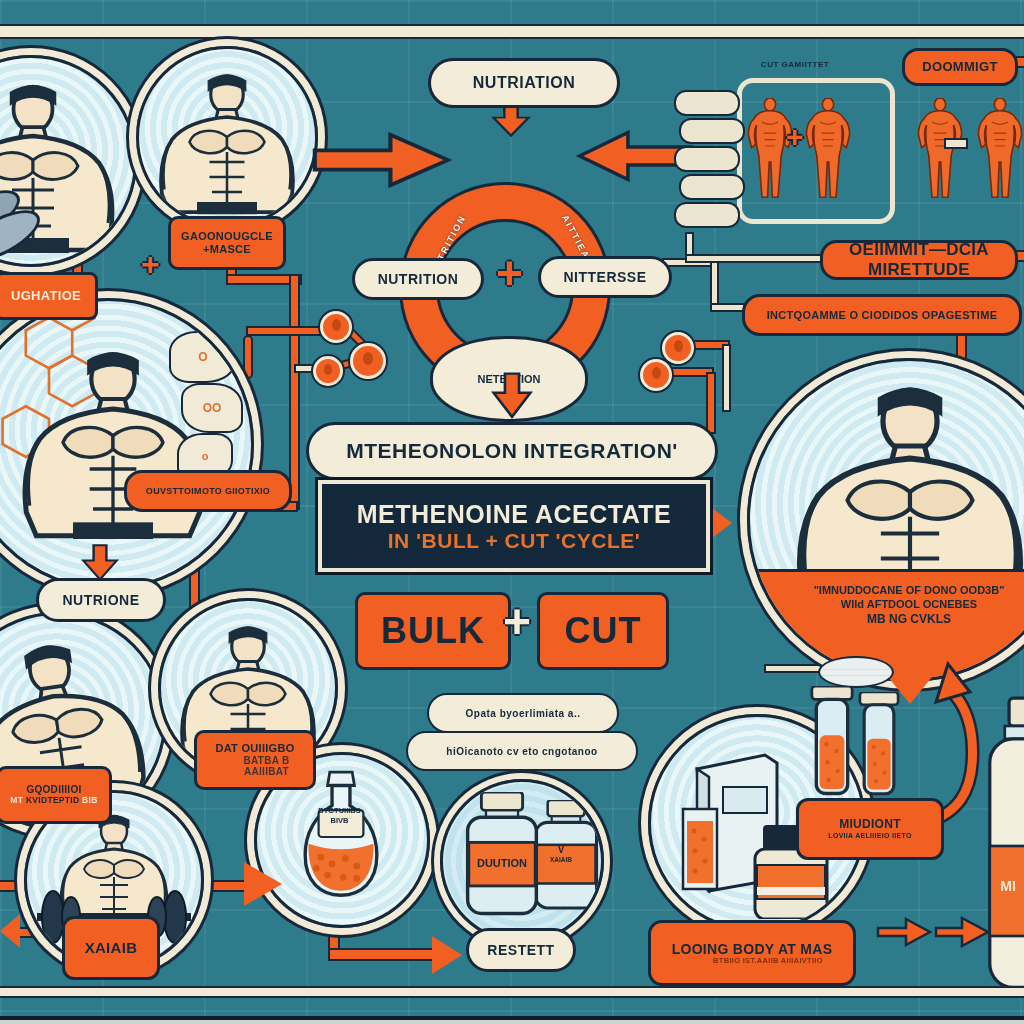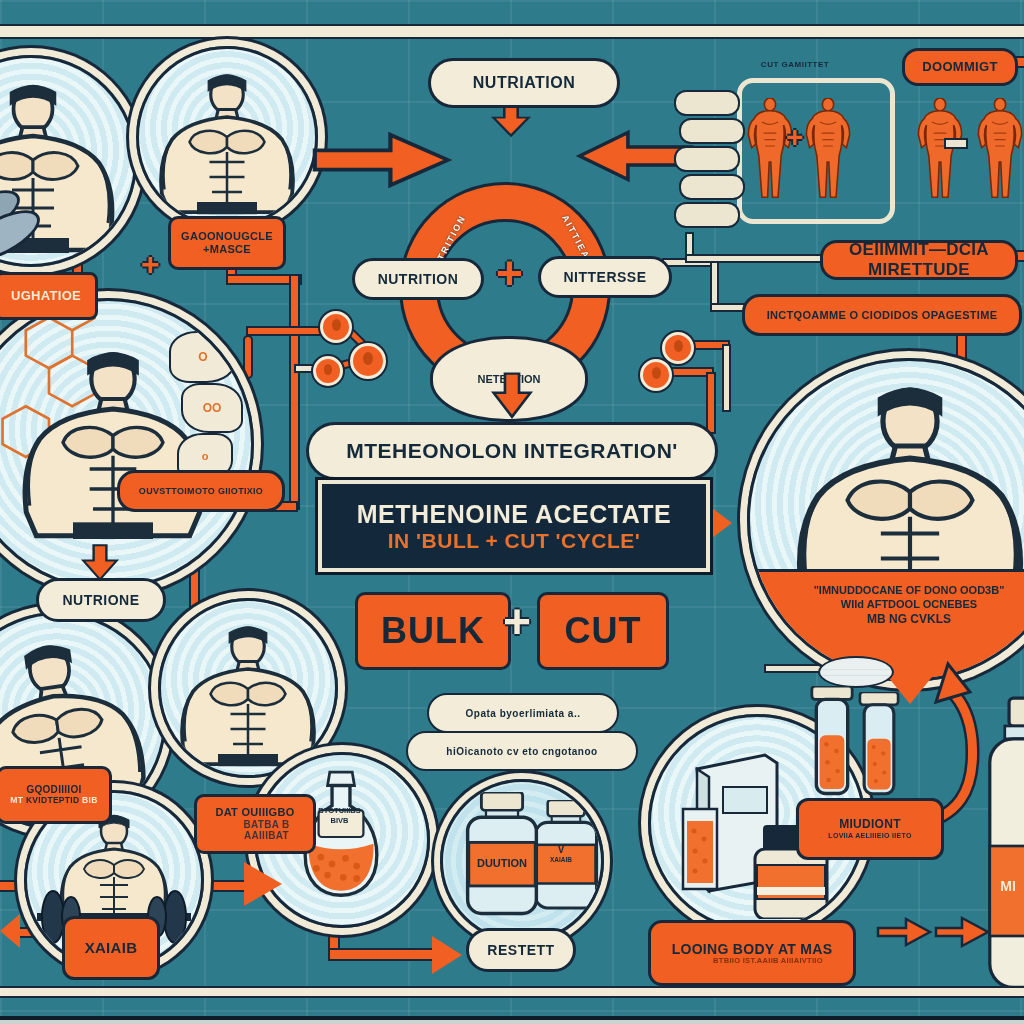--- a/index.html
+++ b/index.html
@@ -248,21 +248,21 @@
     <div class="abs" style="left:204px;top:30px;width:64px;height:48px;background:#f0ead6;border:2.5px solid #16283a;border-radius:40% 20% 45% 30%;display:flex;align-items:center;justify-content:center;color:#e0722e;font-weight:900;font-size:12px;">
         <span>O</span>
       </div>
     <div class="abs" style="left:216px;top:82px;width:58px;height:46px;background:#f0ead6;border:2.5px solid #16283a;border-radius:30% 45% 25% 45%;display:flex;align-items:center;justify-content:center;color:#e0722e;font-weight:900;font-size:12px;">
         <span>OO</span>
       </div>
     <div class="abs" style="left:212px;top:132px;width:52px;height:42px;background:#f0ead6;border:2.5px solid #16283a;border-radius:45% 30% 40% 25%;display:flex;align-items:center;justify-content:center;color:#e0722e;font-weight:900;font-size:11px;">
         <span>o</span>
       </div>
   </div>
-  <div class="abs obox" style="left:117px;top:470px;width:162px;height:36px;border-radius:18px;font-size:9px;">OUVSTTOIMOTO GIIOTIXIO</div>
+  <div class="abs obox" style="left:124px;top:470px;width:162px;height:36px;border-radius:18px;font-size:9px;">OUVSTTOIMOTO GIIOTIXIO</div>
   <svg class="abs arrow" style="left:80px;top:544px;width:40px;height:38px;" viewBox="0 0 50 60" preserveAspectRatio="none">
     <path d="M17 2 H33 V26 H46 L25 56 L4 26 H17 Z" fill="#f15f22" stroke="#16283a" stroke-width="3"></path>
     </svg>
   <div class="abs pill" style="left:36px;top:578px;width:124px;height:38px;font-size:14px;">NUTRIONE</div>
 
   <div class="abs disc" style="left:747px;top:358px;width:318px;height:318px;">
     <svg class="abs" style="left:30px;top:10px;width:260px;height:250px;" viewBox="0 0 120 120">
         <use href="#sym-torso"></use>
       </svg>
     <div class="abs" style="left:5px;top:208px;width:308px;height:110px;background:#f15f22;border-top:3px solid #16283a;border-radius:0 0 154px 154px;z-index:3;display:flex;flex-direction:column;justify-content:flex-start;padding-top:12px;box-sizing:border-box;text-align:center;">
@@ -293,21 +293,21 @@
       <ellipse cx="22" cy="28" rx="11" ry="26" fill="#22384a" stroke="#0e1c2a" stroke-width="2"></ellipse>
       <ellipse cx="40" cy="28" rx="9" ry="20" fill="#2c4456" stroke="#0e1c2a" stroke-width="2"></ellipse>
       <ellipse cx="144" cy="28" rx="11" ry="26" fill="#22384a" stroke="#0e1c2a" stroke-width="2"></ellipse>
       <ellipse cx="126" cy="28" rx="9" ry="20" fill="#2c4456" stroke="#0e1c2a" stroke-width="2"></ellipse>
     </svg>
   </div>
   <div class="abs obox" style="left:-4px;top:766px;width:110px;height:52px;border-radius:10px;font-size:10px;">
     <span style="color:#14293a;">GQODIIIIOI</span>
     <span style="font-size:8.5px;"><span style="color:#f4e9d4;text-align:center;">MT</span> <span style="color:#14293a;">KVIDTEPTID</span> <span style="color:#f4e9d4;">BIB</span></span>
   </div>
-  <div class="abs obox" style="left:194px;top:794px;width:116px;height:54px;border-radius:10px;font-size:11px;">
+  <div class="abs obox" style="left:194px;top:730px;width:116px;height:54px;border-radius:10px;font-size:11px;">
     <span>DAT OUIIIGBO</span>
     <span style="font-size:10px;opacity:0.8;margin-left:23px;">BATBA B AAIIIBAT</span>
   </div>
   <div class="abs obox" style="left:62px;top:916px;width:92px;height:58px;border-radius:12px;font-size:15px;">XAIAIB</div>
   <div class="abs tri-r" style="left:244px;top:862px;border-top:22px solid transparent;border-bottom:22px solid transparent;border-left:38px solid #f15f22;z-index:3;"></div>
   <div class="abs tri-r" style="left:0px;top:914px;border-top:17px solid transparent;border-bottom:17px solid transparent;border-right:20px solid #f15f22;z-index:3;"></div>
 
   <div class="abs oline" style="left:330px;top:916px;width:8px;height:40px;"></div>
   <div class="abs oline" style="left:330px;top:950px;width:104px;height:9px;"></div>
   <div class="abs tri-r" style="left:432px;top:936px;border-top:19px solid transparent;border-bottom:19px solid transparent;border-left:30px solid #f15f22;z-index:3;"></div>

